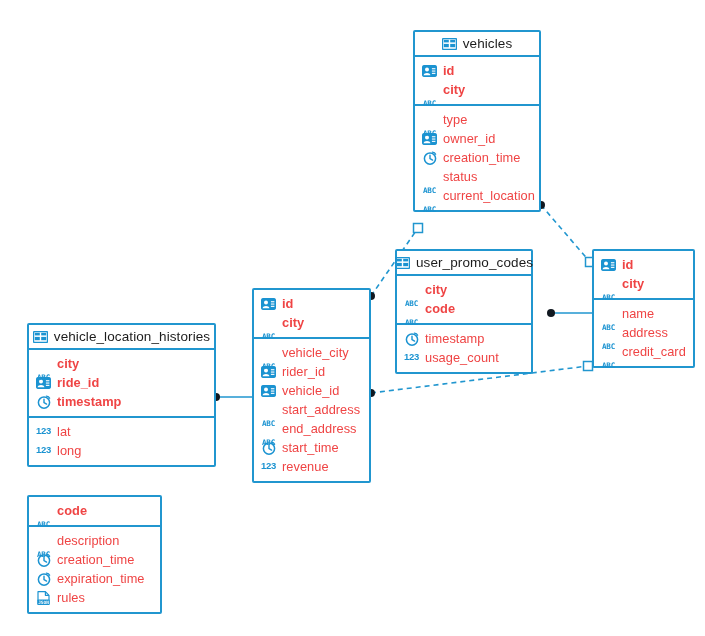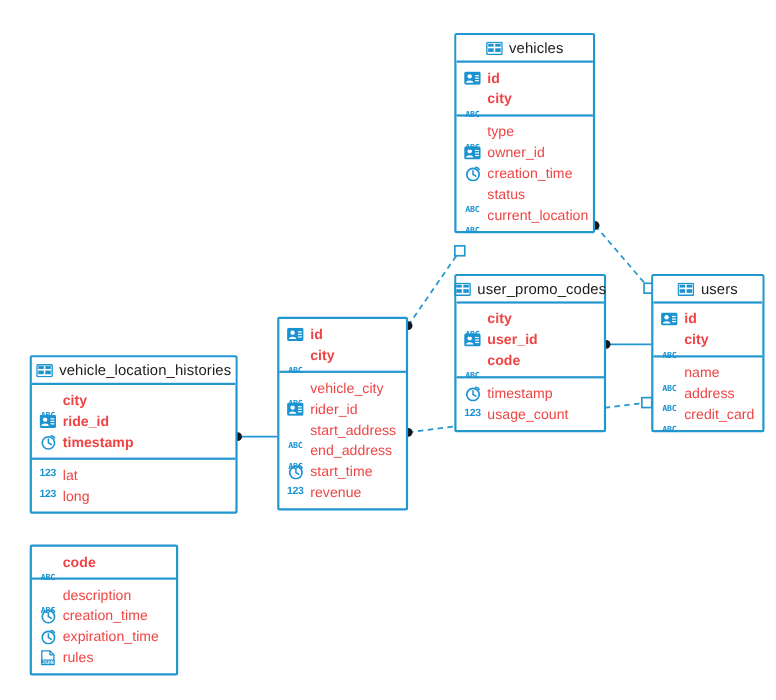--- a/index.html
+++ b/index.html
@@ -206,52 +206,39 @@
           <div class="field-row">
             <span class="ico ico-abc">ABC</span>
             <span class="field-name">status</span>
           </div>
           <div class="field-row">
             <span class="ico ico-abc">ABC</span>
             <span class="field-name">current_location</span>
           </div>
         </div>
       </div>
-      <div class="table-node" style="left: 413px; top: 249px; width: 138px;">
+      <div class="table-node" style="left: 395px; top: 249px; width: 138px;">
         <div class="tbl-header">
           <span class="ico">
             <svg width="15" height="12" viewBox="0 0 15 12">
               <rect x="0.5" y="0.5" width="14" height="11" rx="1.2" fill="none" stroke="#1b93d1" stroke-width="1.4"></rect>
               <rect x="1.8" y="1.8" width="5" height="2.6" fill="#1b93d1"></rect>
               <rect x="8.2" y="1.8" width="5" height="2.6" fill="#1b93d1"></rect>
               <rect x="1.8" y="5.9" width="5" height="3.3" fill="#1b93d1"></rect>
               <rect x="8.2" y="5.9" width="5" height="3.3" fill="#1b93d1"></rect>
             </svg>
           </span>
           <span class="tbl-title">user_promo_codes</span>
         </div>
         <div class="tbl-section keys">
           <div class="field-row pk">
             <span class="ico ico-abc">ABC</span>
             <span class="field-name">city</span>
           </div>
           <div class="field-row pk">
-            <span class="ico">
-              <svg width="15" height="12" viewBox="0 0 15 12">
-                <rect x="0.5" y="0.5" width="14" height="11" rx="1.2" fill="#1b93d1" stroke="#1b93d1" stroke-width="1"></rect>
-                <circle cx="5" cy="4.4" r="2" fill="#ffffff"></circle>
-                <path d="M1.6 10.2 C1.9 7.4 8.1 7.4 8.4 10.2 Z" fill="#ffffff"></path>
-                <rect x="9.9" y="3.2" width="3.5" height="1.1" fill="#ffffff"></rect>
-                <rect x="9.9" y="5.5" width="3.5" height="1.1" fill="#ffffff"></rect>
-                <rect x="9.9" y="7.8" width="3.5" height="1.1" fill="#ffffff"></rect>
-              </svg>
-            </span>
-            <span class="field-name">user_id</span>
-          </div>
-          <div class="field-row pk">
             <span class="ico ico-abc">ABC</span>
             <span class="field-name">code</span>
           </div>
         </div>
         <div class="tbl-section">
           <div class="field-row">
             <span class="ico">
               <svg width="14" height="14" viewBox="0 0 14 14">
                 <circle cx="7" cy="7.6" r="5.6" fill="none" stroke="#1b93d1" stroke-width="1.5"></circle>
                 <path d="M7 4.2 L7 7.6 L9.6 9.1" fill="none" stroke="#1b93d1" stroke-width="1.4" stroke-linecap="round"></path>
@@ -260,32 +247,20 @@
             </span>
             <span class="field-name">timestamp</span>
           </div>
           <div class="field-row">
             <span class="ico ico-123">123</span>
             <span class="field-name">usage_count</span>
           </div>
         </div>
       </div>
       <div class="table-node" style="left: 592px; top: 249px; width: 103px;">
-        <div class="tbl-header">
-          <span class="ico">
-            <svg width="15" height="12" viewBox="0 0 15 12">
-              <rect x="0.5" y="0.5" width="14" height="11" rx="1.2" fill="none" stroke="#1b93d1" stroke-width="1.4"></rect>
-              <rect x="1.8" y="1.8" width="5" height="2.6" fill="#1b93d1"></rect>
-              <rect x="8.2" y="1.8" width="5" height="2.6" fill="#1b93d1"></rect>
-              <rect x="1.8" y="5.9" width="5" height="3.3" fill="#1b93d1"></rect>
-              <rect x="8.2" y="5.9" width="5" height="3.3" fill="#1b93d1"></rect>
-            </svg>
-          </span>
-          <span class="tbl-title">users</span>
-        </div>
         <div class="tbl-section keys">
           <div class="field-row pk">
             <span class="ico">
               <svg width="15" height="12" viewBox="0 0 15 12">
                 <rect x="0.5" y="0.5" width="14" height="11" rx="1.2" fill="#1b93d1" stroke="#1b93d1" stroke-width="1"></rect>
                 <circle cx="5" cy="4.4" r="2" fill="#ffffff"></circle>
                 <path d="M1.6 10.2 C1.9 7.4 8.1 7.4 8.4 10.2 Z" fill="#ffffff"></path>
                 <rect x="9.9" y="3.2" width="3.5" height="1.1" fill="#ffffff"></rect>
                 <rect x="9.9" y="5.5" width="3.5" height="1.1" fill="#ffffff"></rect>
                 <rect x="9.9" y="7.8" width="3.5" height="1.1" fill="#ffffff"></rect>
@@ -343,20 +318,33 @@
               <svg width="15" height="12" viewBox="0 0 15 12">
                 <rect x="0.5" y="0.5" width="14" height="11" rx="1.2" fill="#1b93d1" stroke="#1b93d1" stroke-width="1"></rect>
                 <circle cx="5" cy="4.4" r="2" fill="#ffffff"></circle>
                 <path d="M1.6 10.2 C1.9 7.4 8.1 7.4 8.4 10.2 Z" fill="#ffffff"></path>
                 <rect x="9.9" y="3.2" width="3.5" height="1.1" fill="#ffffff"></rect>
                 <rect x="9.9" y="5.5" width="3.5" height="1.1" fill="#ffffff"></rect>
                 <rect x="9.9" y="7.8" width="3.5" height="1.1" fill="#ffffff"></rect>
               </svg>
             </span>
             <span class="field-name">rider_id</span>
+          </div>
+          <div class="field-row">
+            <span class="ico">
+              <svg width="15" height="12" viewBox="0 0 15 12">
+                <rect x="0.5" y="0.5" width="14" height="11" rx="1.2" fill="#1b93d1" stroke="#1b93d1" stroke-width="1"></rect>
+                <circle cx="5" cy="4.4" r="2" fill="#ffffff"></circle>
+                <path d="M1.6 10.2 C1.9 7.4 8.1 7.4 8.4 10.2 Z" fill="#ffffff"></path>
+                <rect x="9.9" y="3.2" width="3.5" height="1.1" fill="#ffffff"></rect>
+                <rect x="9.9" y="5.5" width="3.5" height="1.1" fill="#ffffff"></rect>
+                <rect x="9.9" y="7.8" width="3.5" height="1.1" fill="#ffffff"></rect>
+              </svg>
+            </span>
+            <span class="field-name">vehicle_id</span>
           </div>
           <div class="field-row">
             <span class="ico ico-abc">ABC</span>
             <span class="field-name">start_address</span>
           </div>
           <div class="field-row">
             <span class="ico ico-abc">ABC</span>
             <span class="field-name">end_address</span>
           </div>
           <div class="field-row">

